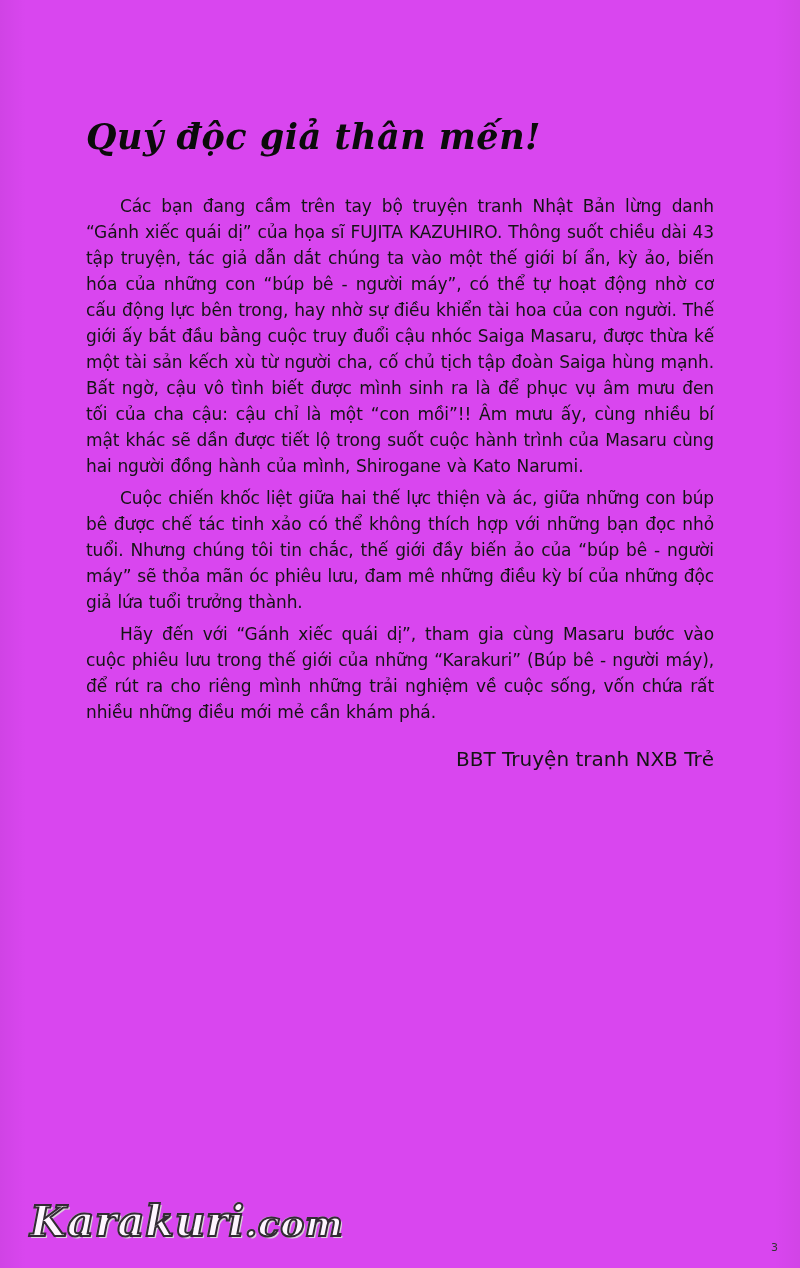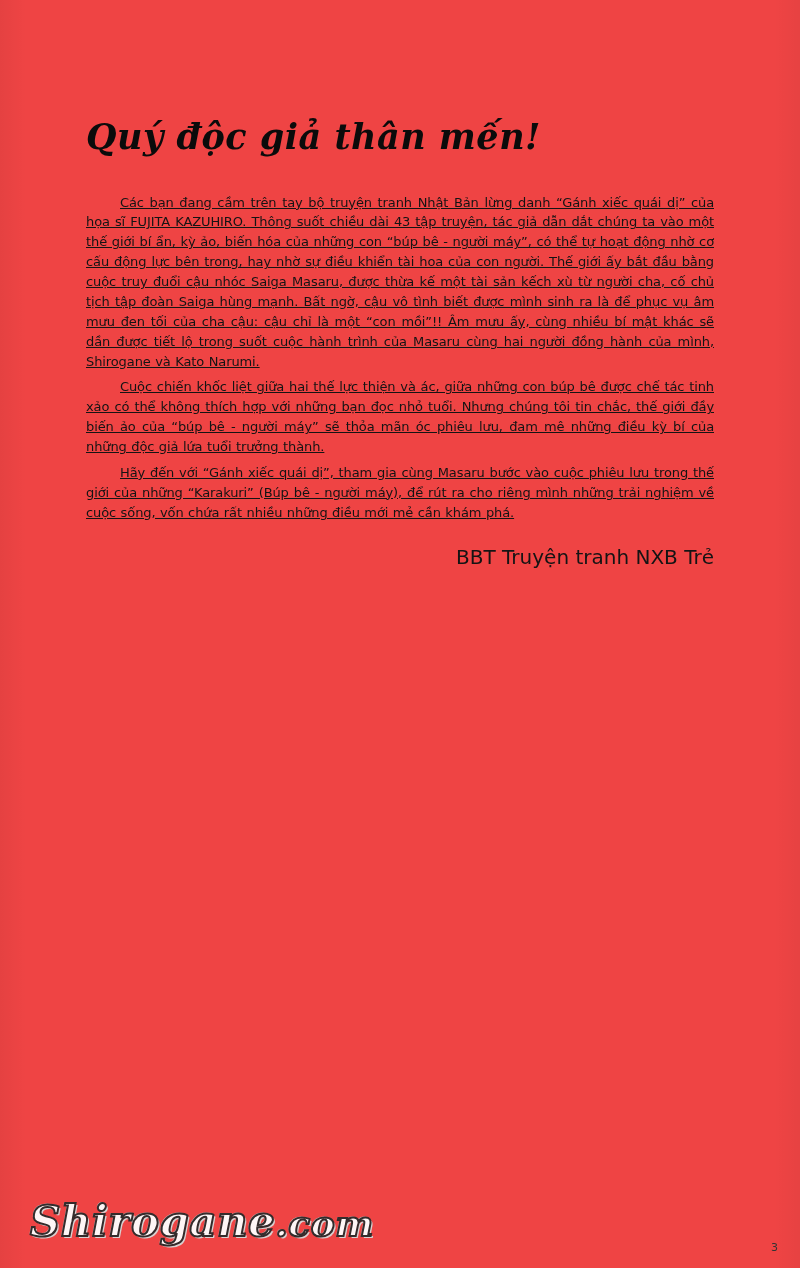--- a/index.html
+++ b/index.html
@@ -12,21 +12,21 @@
     height: 1268px;
     position: relative;
     overflow: hidden;
     font-family: "DejaVu Sans", sans-serif;
     color: #111111;
   }
 
   .page {
     position: absolute;
     inset: 0;
-    background: #ef4444;
+    background: #d946ef;
   }
 
   .content {
     position: absolute;
     left: 86px;
     top: 118px;
     width: 628px;
   }
 
   .title {
@@ -35,29 +35,28 @@
     font-weight: 700;
     font-style: italic;
     letter-spacing: 0.5px;
     color: #0b0b0b;
     margin: 0 0 36px 0;
     line-height: 1.1;
   }
 
   .para {
     font-family: "DejaVu Sans", sans-serif;
-    font-size: 13px;
+    font-size: 17px;
     line-height: 1.53;
     text-align: justify;
     text-indent: 34px;
     margin: 0 0 6px 0;
     color: #141414;
     letter-spacing: -0.1px;
     word-spacing: 0.5px;
-    text-decoration: underline;
   }
 
   .para.last-block {
     margin-bottom: 10px;
   }
 
   .signature {
     font-family: "DejaVu Sans", sans-serif;
     font-size: 20px;
     text-align: right;
@@ -123,18 +122,18 @@
 
     <p class="para">Cuộc chiến khốc liệt giữa hai thế lực thiện và ác, giữa những con búp bê được chế tác tinh xảo có thể không thích hợp với những bạn đọc nhỏ tuổi. Nhưng chúng tôi tin chắc, thế giới đầy biến ảo của “búp bê - người máy” sẽ thỏa mãn óc phiêu lưu, đam mê những điều kỳ bí của những độc giả lứa tuổi trưởng thành.</p>
 
     <p class="para last-block">Hãy đến với “Gánh xiếc quái dị”, tham gia cùng Masaru bước vào cuộc phiêu lưu trong thế giới của những “Karakuri” (Búp bê - người máy), để rút ra cho riêng mình những trải nghiệm về cuộc sống, vốn chứa rất nhiều những điều mới mẻ cần khám phá.</p>
 
     <div class="signature">BBT Truyện tranh NXB Trẻ</div>
 
   </div>
 
   <div class="watermark">
-    <span>Shirogane</span><span class="wm-dotcom">.com</span>
+    <span>Karakuri</span><span class="wm-dotcom">.com</span>
   </div>
 
   <div class="page-number">3</div>
 
 </div>
 
 </body></html>

